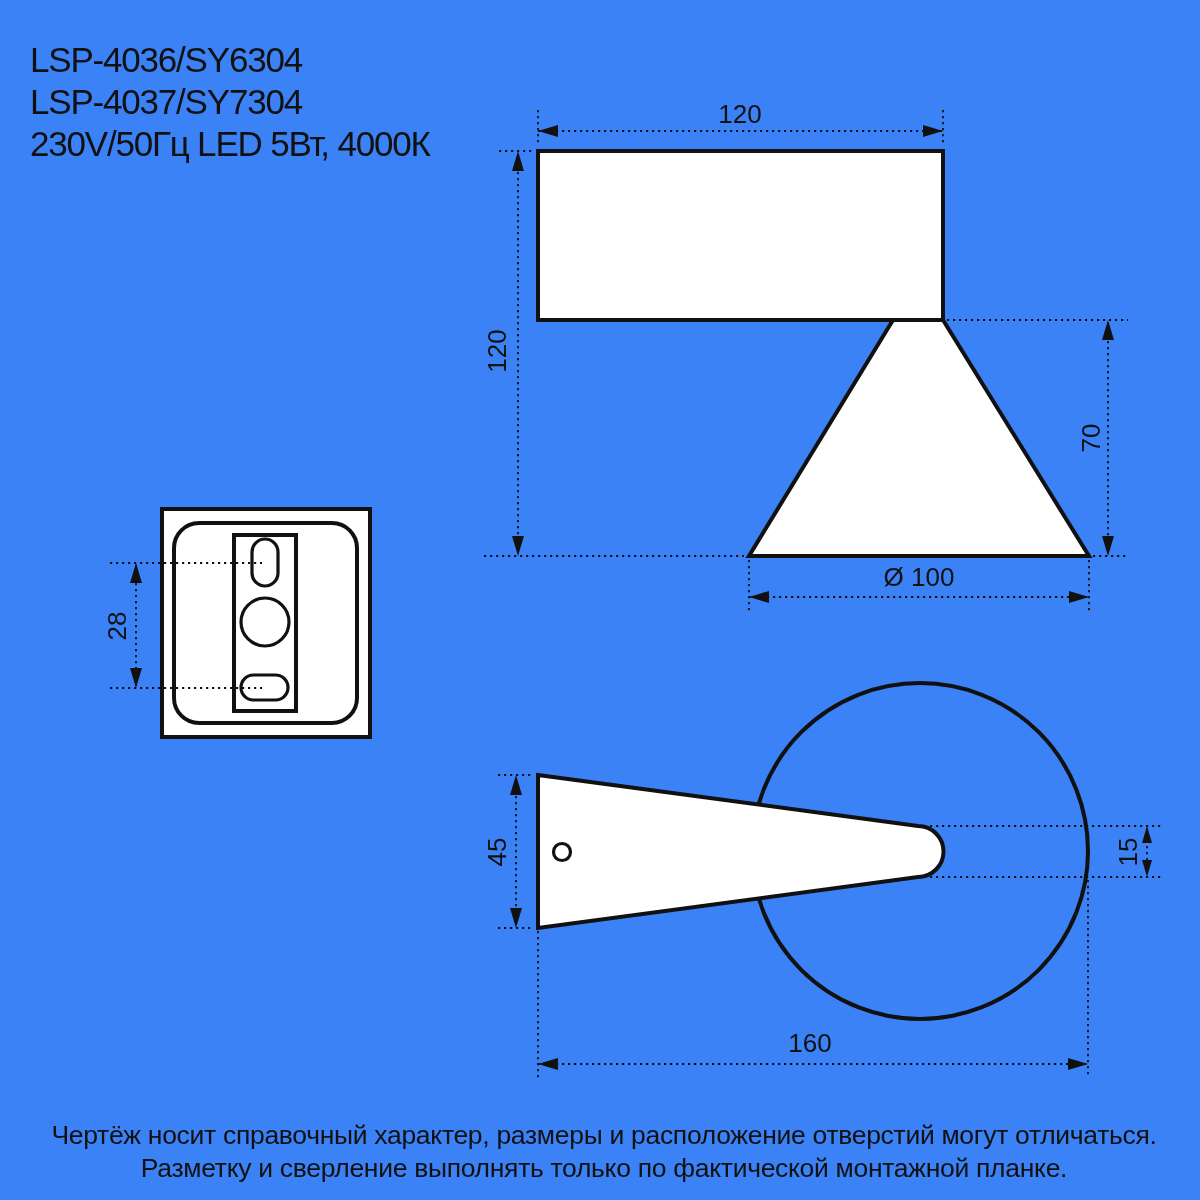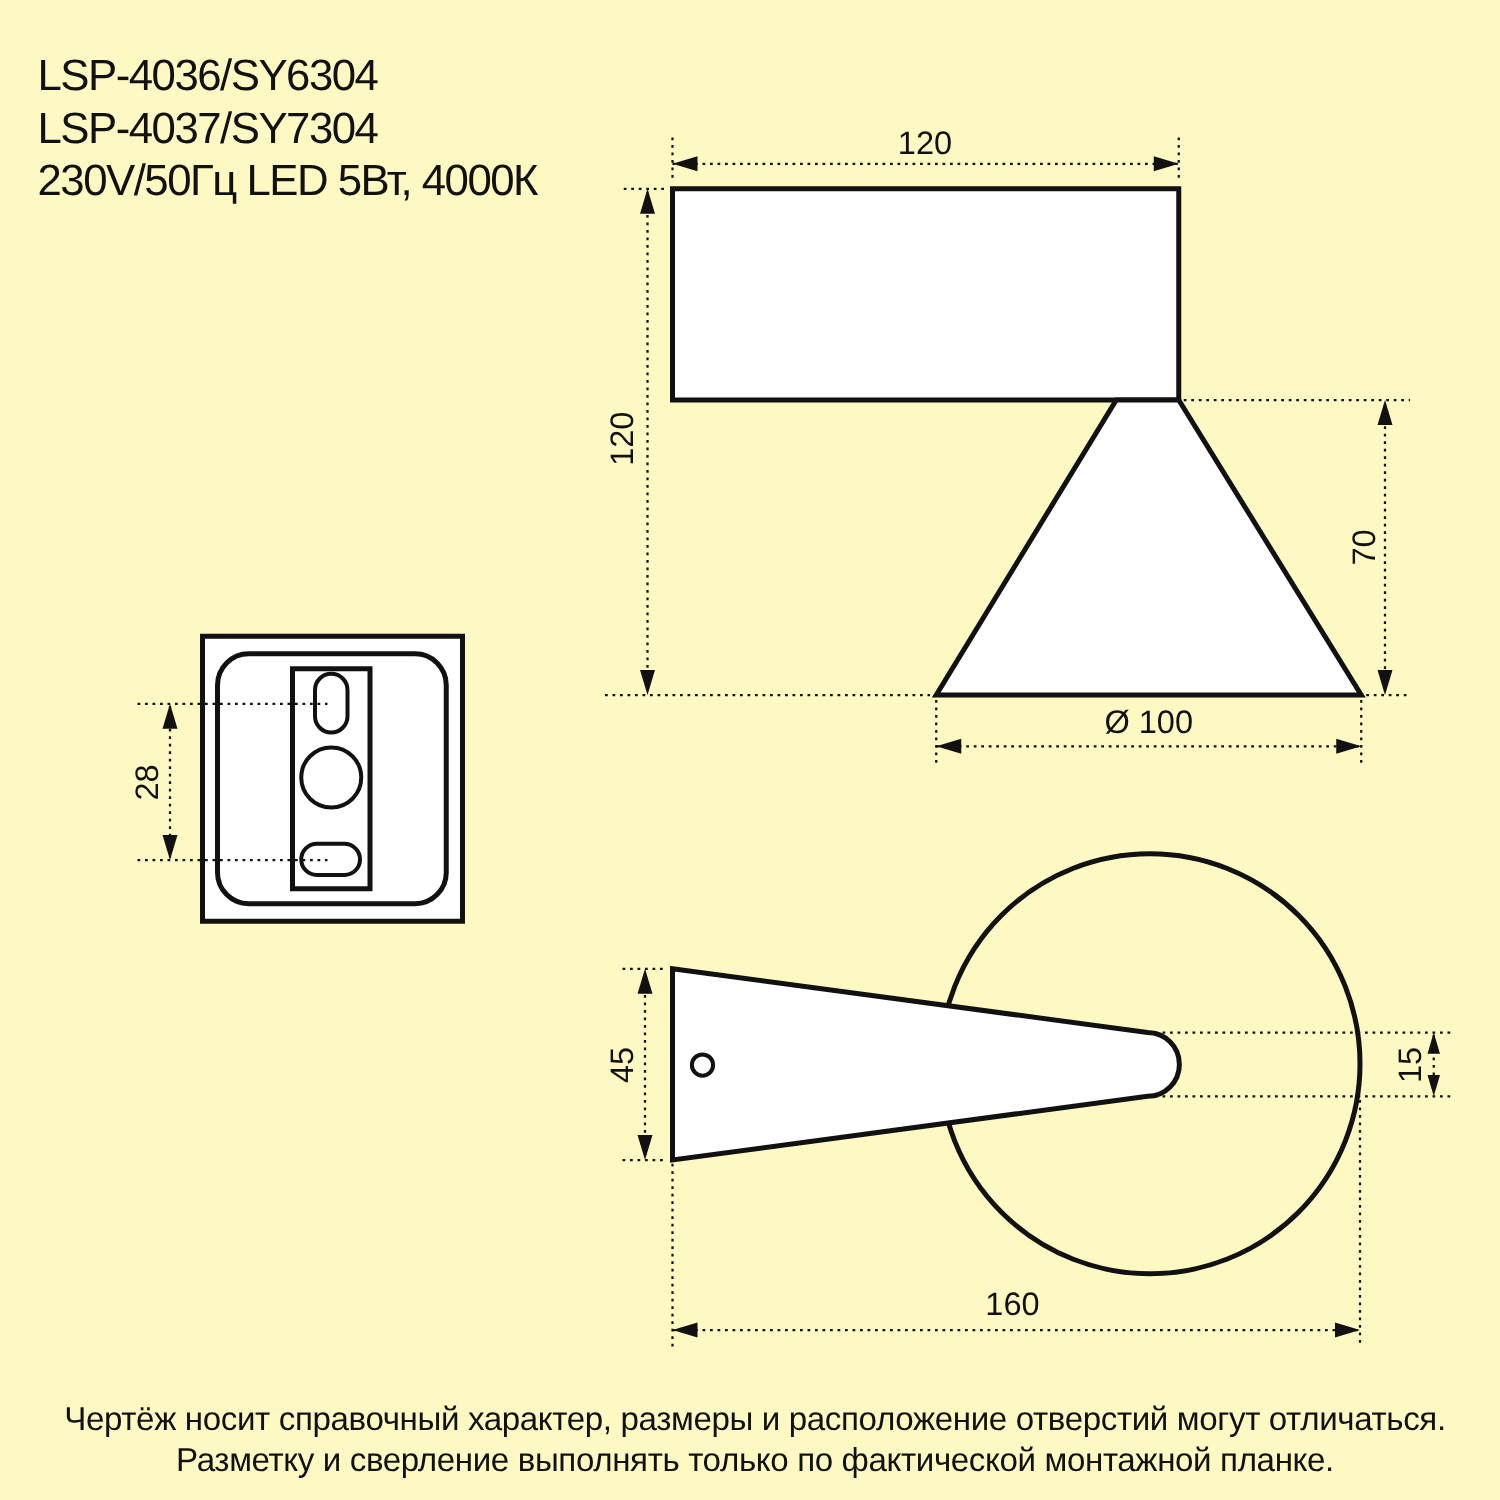--- a/index.html
+++ b/index.html
@@ -4,21 +4,21 @@
 <style>
   html, body {
     margin: 0;
     padding: 0;
     background: #ffffff;
   }
   .stage {
     position: relative;
     width: 1200px;
     height: 1200px;
-    background: #fef9c3;
+    background: #3b82f6;
     font-family: "Liberation Sans", sans-serif;
   }
   svg { display: block; }
 
   .outline {
     fill: #ffffff;
     stroke: #111111;
     stroke-width: 4;
     stroke-linejoin: miter;
   }

